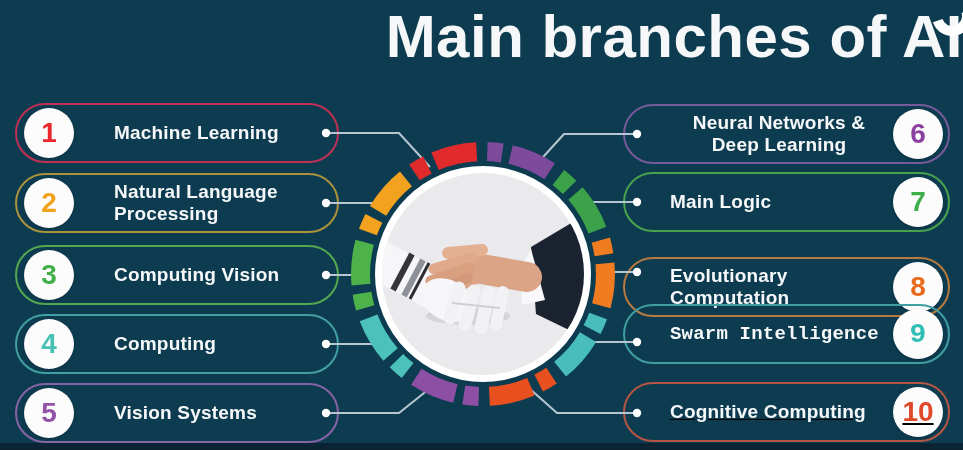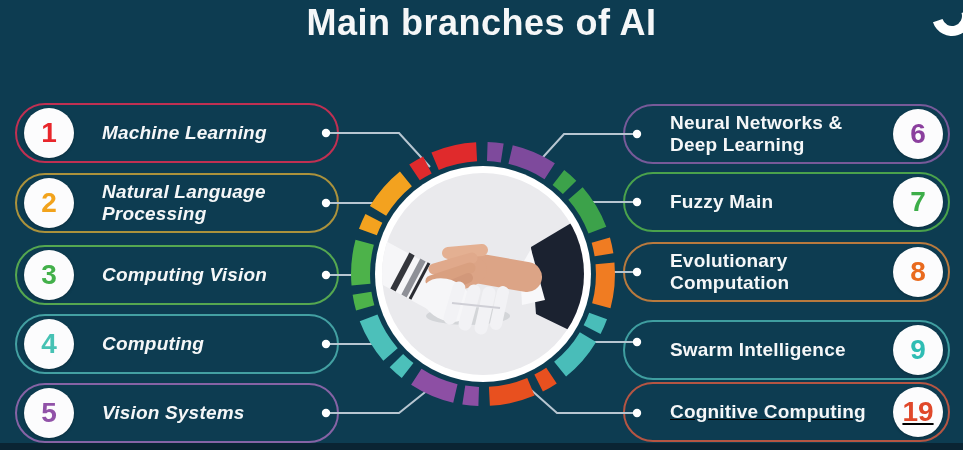--- a/index.html
+++ b/index.html
@@ -8,36 +8,36 @@
   }
   *{margin:0;padding:0;box-sizing:border-box;}
   html,body{background:#08202e;}
   .canvas{
     position:relative;width:963px;height:450px;overflow:hidden;
     background:var(--bg);
     font-family:"Liberation Sans","DejaVu Sans",sans-serif;
   }
   .title{
     position:absolute;top:2px;left:0;width:100%;
-    text-align:center;color:var(--text);
-    font-size:36px;font-weight:700;letter-spacing:0.5px;
+    text-align:right;color:var(--text);
+    font-size:60px;font-weight:700;letter-spacing:0.5px;
   }
   .pill{
     position:absolute;height:60px;border:2px solid #888;border-radius:31px;
     display:flex;align-items:center;z-index:1;background:transparent;
   }
   .pill.left{left:15px;width:324px;padding-left:7px;}
   .pill.right{left:623px;width:327px;padding-left:45px;padding-right:5px;}
   .num{
     width:50px;height:50px;border-radius:50%;background:var(--circle-bg);
     display:flex;align-items:center;justify-content:center;
     font-size:28px;font-weight:700;flex:0 0 50px;
     box-shadow:0 1px 3px rgba(0,0,0,0.25);
   }
-  .pill.left .label{margin-left:28px;max-width:205px;font-style:italic;}
+  .pill.left .label{margin-left:40px;max-width:205px;}
   .pill.right .label{flex:1;max-width:218px;}
   .pill.right .num{margin-left:auto;}
   .label{
     color:var(--text);font-size:19px;font-weight:700;line-height:1.16;
     letter-spacing:0.2px;
   }
   svg.overlay{position:absolute;top:0;left:0;z-index:2;pointer-events:none;}
   .connector{stroke:var(--connector);stroke-width:2;fill:none;}
   .cdot{fill:#ffffff;}
   .bottom-bar{
@@ -66,39 +66,39 @@
   </div>
   <div class="pill left" style="top: 314px; border-color: rgb(67, 160, 162);">
     <div class="num" style="color: rgb(71, 194, 180);">4</div>
     <div class="label">Computing</div>
   </div>
   <div class="pill left" style="top: 383px; border-color: rgb(134, 99, 165);">
     <div class="num" style="color: rgb(145, 82, 168);">5</div>
     <div class="label">Vision Systems</div>
   </div>
 
-  <div class="pill right" style="top: 104px; border-color: rgb(119, 90, 153);">
+  <div class="pill right" style="top: 104px; border-color: rgb(119, 90, 153); text-align: center;">
     <div class="label">Neural Networks &amp; Deep Learning</div>
     <div class="num" style="color: rgb(139, 63, 158);">6</div>
   </div>
   <div class="pill right" style="top: 172px; border-color: rgb(74, 162, 76);">
-    <div class="label">Fuzzy Main</div>
+    <div class="label">Main Logic</div>
     <div class="num" style="color: rgb(61, 174, 73);">7</div>
   </div>
-  <div class="pill right" style="top: 242px; border-color: rgb(184, 122, 62);">
+  <div class="pill right" style="top: 257px; border-color: rgb(184, 122, 62);">
     <div class="label">Evolutionary Computation</div>
     <div class="num" style="color: rgb(233, 106, 30);">8</div>
   </div>
-  <div class="pill right" style="top: 320px; border-color: rgb(63, 158, 160);">
+  <div class="pill right" style="top: 304px; border-color: rgb(63, 158, 160); font-family: Liberation Mono, monospace;">
     <div class="label">Swarm Intelligence</div>
     <div class="num" style="color: rgb(47, 189, 180);">9</div>
   </div>
   <div class="pill right" style="top: 382px; border-color: rgb(181, 85, 67); text-decoration: underline;">
     <div class="label">Cognitive Computing</div>
-    <div class="num" style="color: rgb(224, 72, 42);">19</div>
+    <div class="num" style="color: rgb(224, 72, 42);">10</div>
   </div>
 
   <svg class="overlay" width="963" height="450" viewBox="0 0 963 450">
 
     <g>
       <path class="connector" d="M326 133 H399 L430 167"></path>
       <path class="connector" d="M326 203 H382"></path>
       <path class="connector" d="M326 275 H352"></path>
       <path class="connector" d="M326 344 H382"></path>
       <path class="connector" d="M326 413 H399 L429 389"></path>

